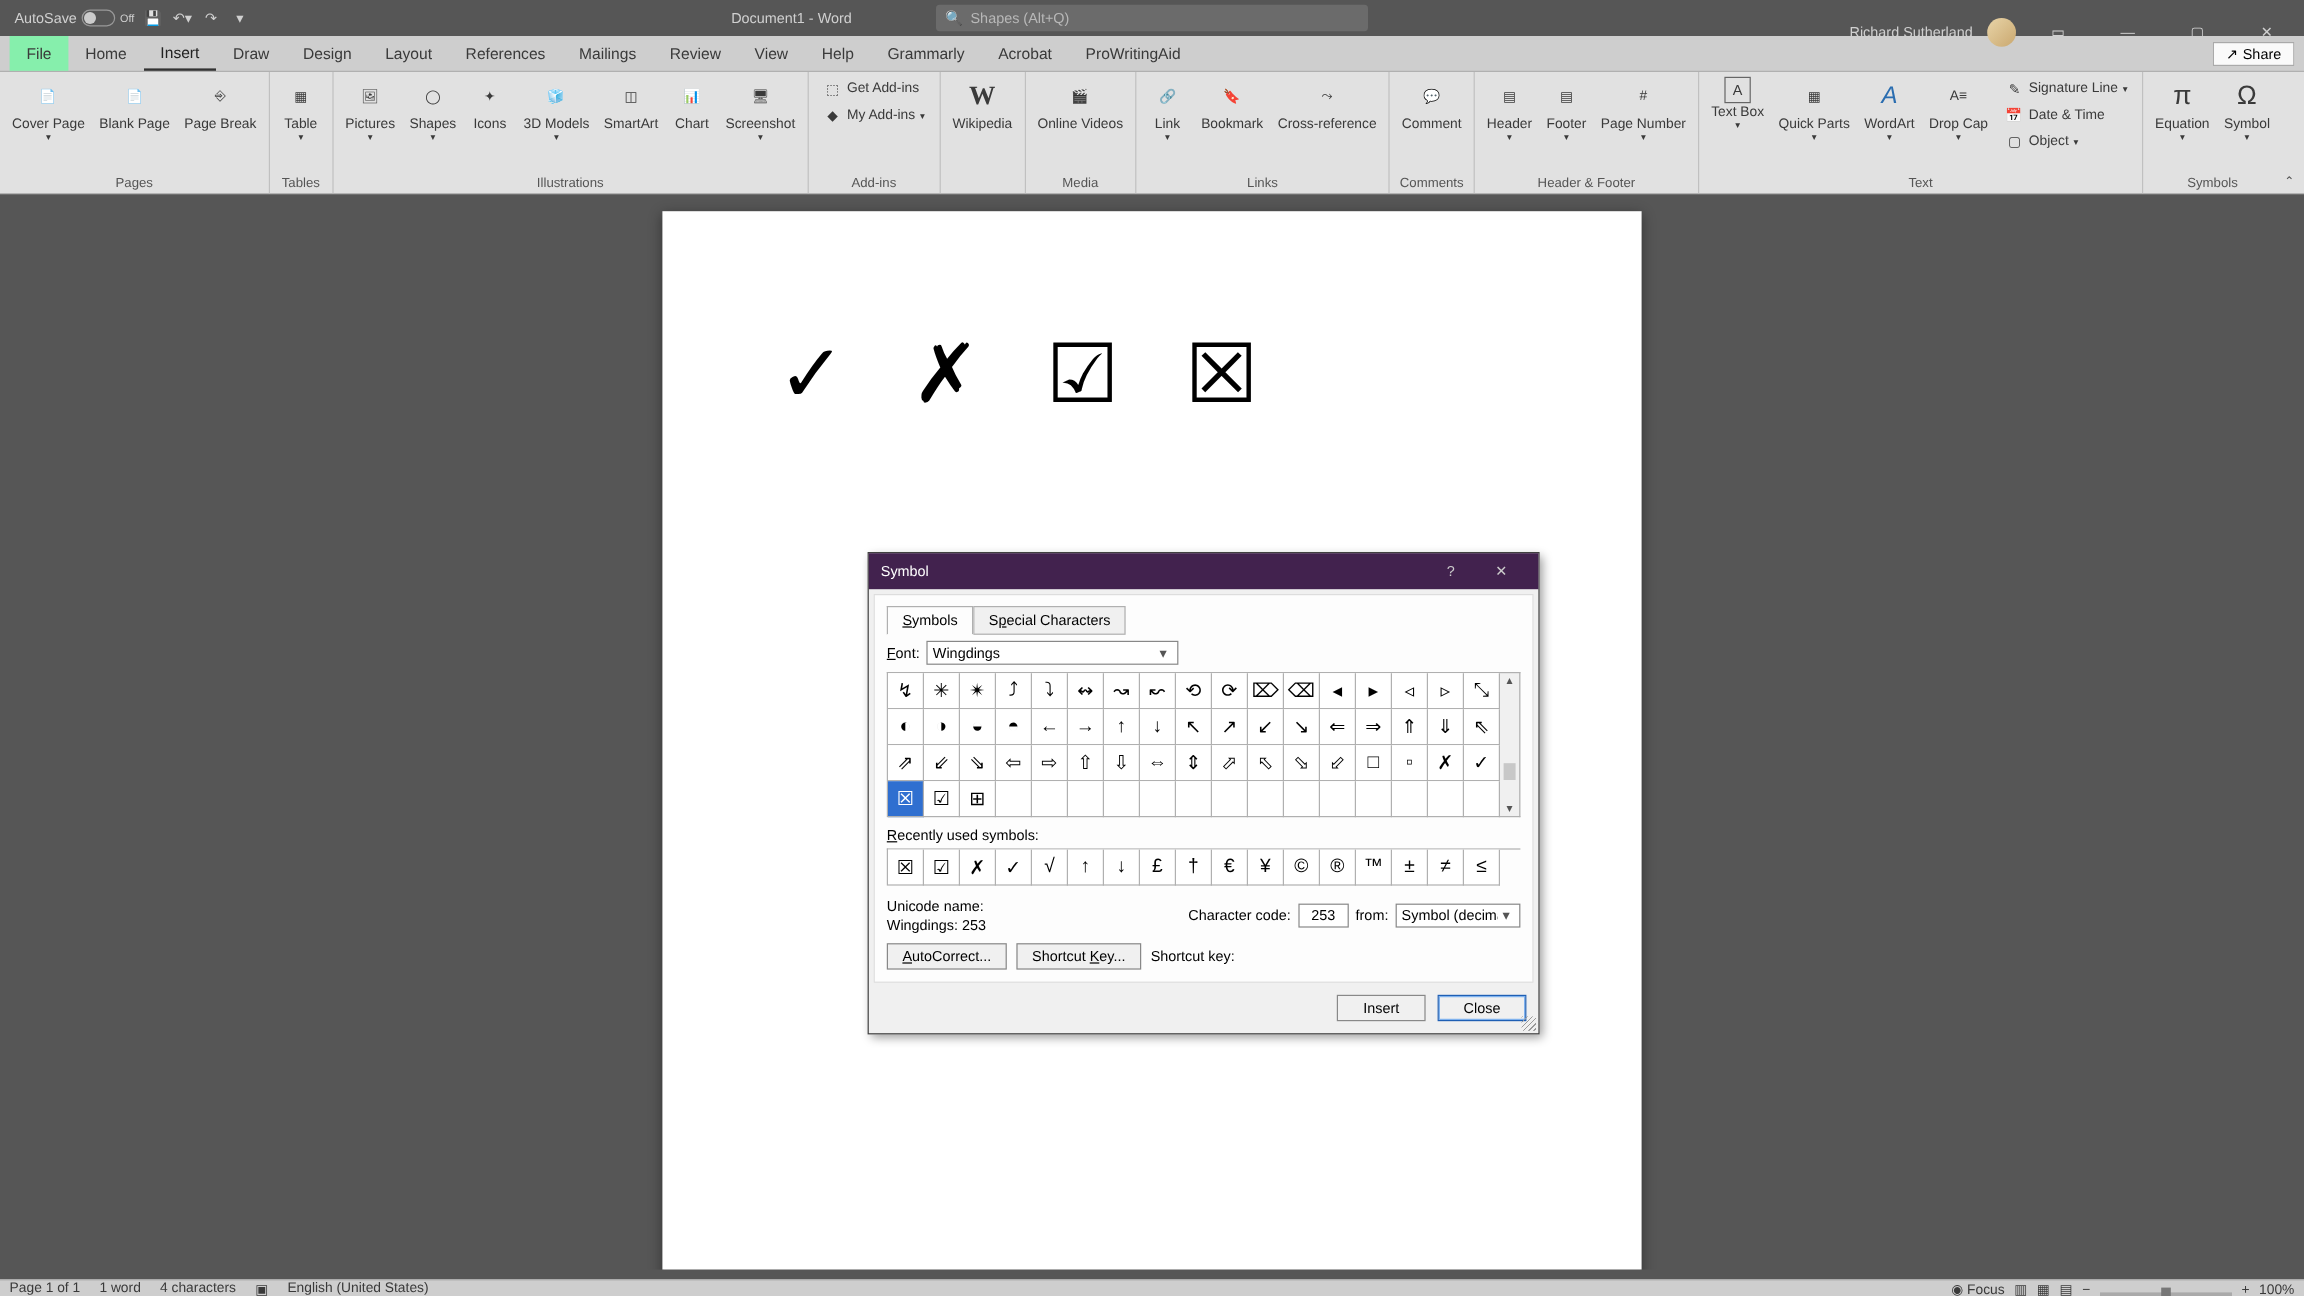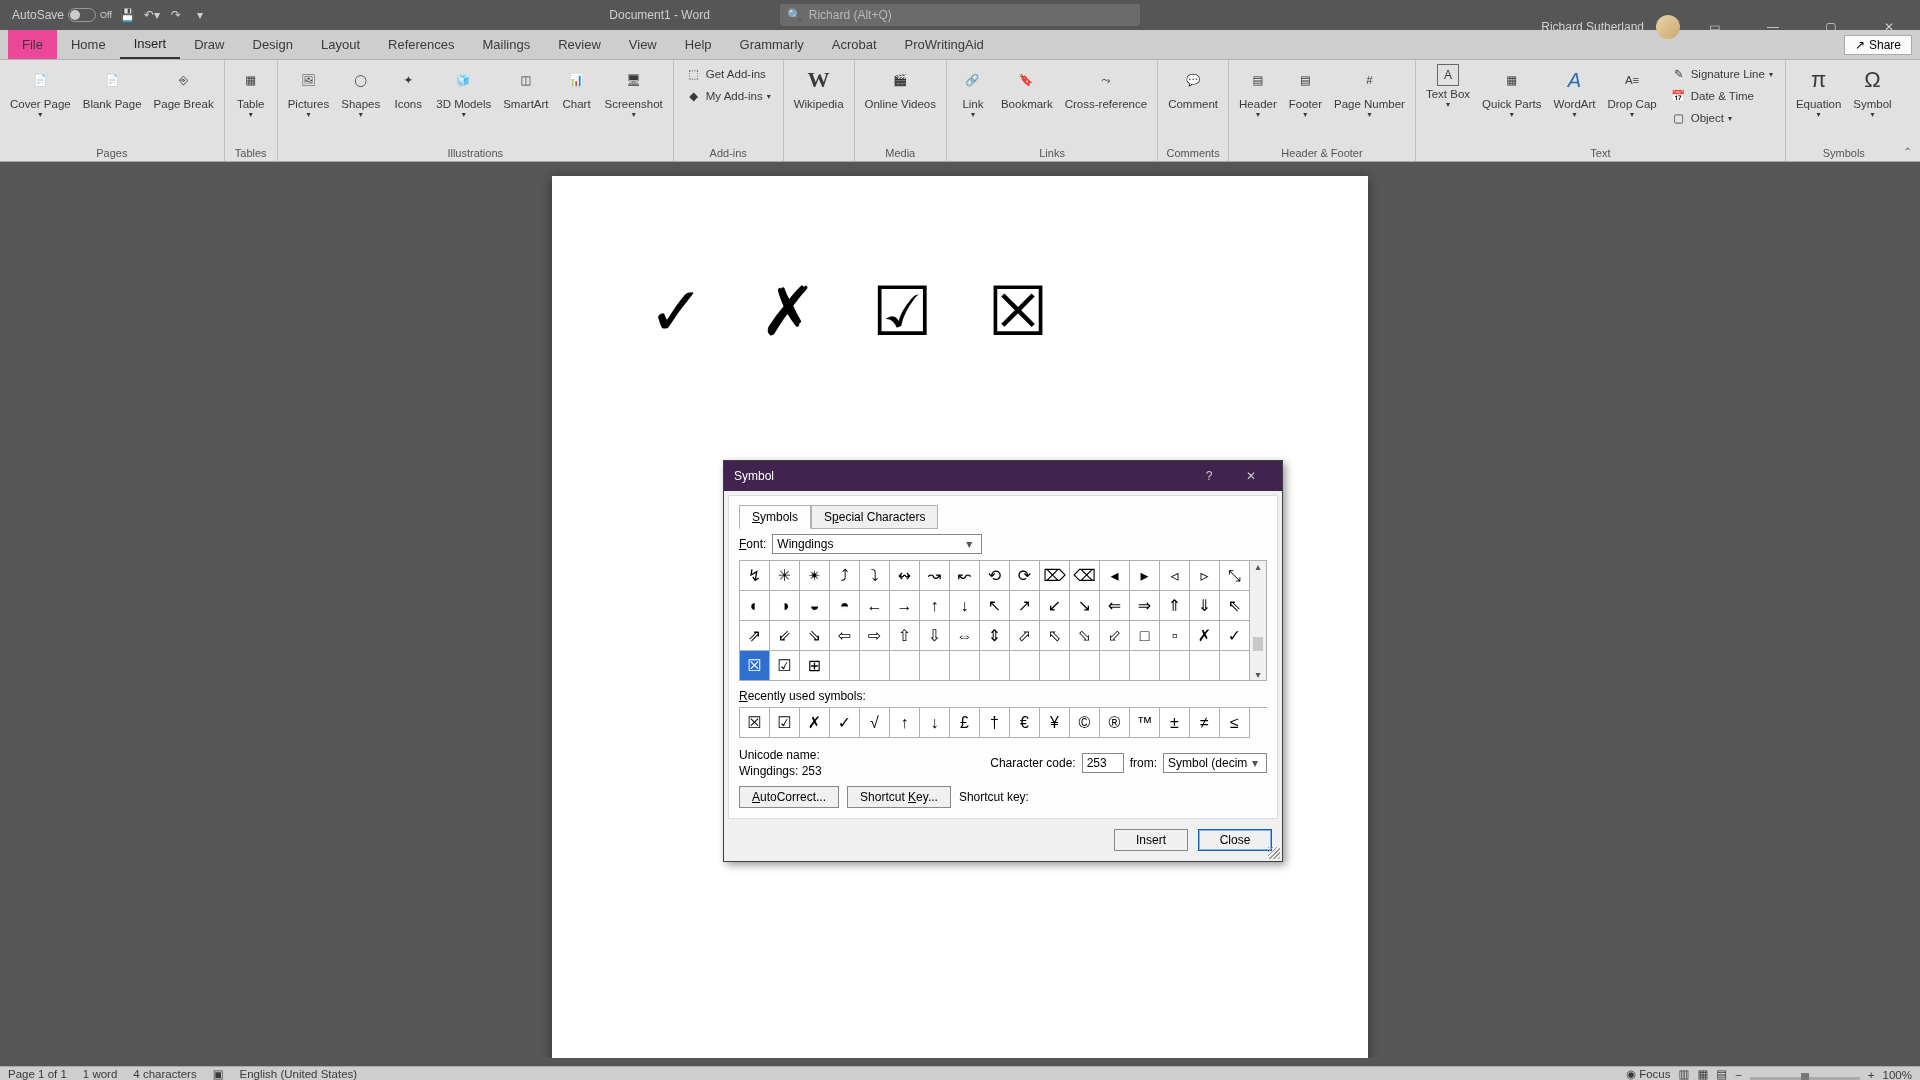--- a/index.html
+++ b/index.html
@@ -14,21 +14,21 @@
 .qat-icon { width: 16px; height: 16px; display: flex; align-items: center; justify-content: center; }
 .titlebar-center { flex: 1; text-align: center; }
 .search-box { width: 360px; height: 22px; background: #6b6b6b; border-radius: 3px; display: flex; align-items: center; padding: 0 8px; gap: 6px; color: #b8b8b8; margin-left: 40px; }
 .titlebar-right { display: flex; align-items: center; gap: 12px; padding-right: 8px; margin-top: 24px; }
 .avatar { width: 24px; height: 24px; border-radius: 50%; background: linear-gradient(135deg,#e8d4a8,#caa86f); }
 .win-btn { width: 46px; height: 30px; display: flex; align-items: center; justify-content: center; color: #d0d0d0; }
 
 
 .ribbon-tabs { height: 30px; background: #cecece; display: flex; align-items: stretch; padding-left: 8px; border-bottom: 1px solid #b0b0b0; }
 .ribbon-tab { padding: 0 14px; font-size: 13px; color: #3a3a3a; display: flex; align-items: center; cursor: pointer; }
-.ribbon-tab.file { background: #ec4899; }
+.ribbon-tab.file { background: #86efac; }
 .ribbon-tab.active { border-bottom: 2px solid #333; font-weight: 400; color: #222; }
 .ribbon-right { margin-left: auto; display: flex; align-items: center; padding-right: 8px; }
 .share-btn { background: #fafafa; border: 1px solid #aaa; padding: 2px 10px; font-size: 12px; display: flex; align-items: center; gap: 4px; }
 
 
 .ribbon { height: 102px; background: #e1e1e1; display: flex; border-bottom: 1px solid #a9a9a9; position: relative; }
 .ribbon-group { border-right: 1px solid #c0c0c0; display: flex; flex-direction: column; padding: 2px 4px 0; }
 .ribbon-group-items { display: flex; flex: 1; align-items: flex-start; }
 .ribbon-group-label { text-align: center; font-size: 11px; color: #555; padding: 2px 0; }
 .big-btn { display: flex; flex-direction: column; align-items: center; padding: 2px 6px; font-size: 11.5px; color: #3a3a3a; text-align: center; min-width: 42px; }
@@ -70,21 +70,21 @@
 .sym-cell.selected { background: #2f6fd0; color: #fff; }
 .grid-scroll { width: 17px; border: 1px solid #b0b0b0; border-left: none; background: #f0f0f0; display: flex; flex-direction: column; justify-content: space-between; align-items: center; font-size: 10px; color: #555; }
 .grid-scroll .thumb { width: 10px; height: 14px; background: #c8c8c8; margin-top: auto; margin-bottom: 18px; }
 
 .recent-label { font-size: 12px; margin: 8px 0 4px; }
 .recent-label .ul { text-decoration: underline; }
 .recent-row { display: grid; grid-template-columns: repeat(17, 30px); grid-auto-rows: 30px; border-top: 1px solid #b0b0b0; border-left: 1px solid #b0b0b0; }
 
 .code-row { display: flex; align-items: center; gap: 6px; font-size: 12px; margin-top: 10px; }
 .code-row .spacer { flex: 1; }
-.code-input { width: 42px; height: 20px; border: 1px solid #888; padding: 0 4px; font-size: 12px; }
+.code-input { width: 42px; height: 20px; border: 1px solid #888; padding: 0 4px; font-size: 12px; text-align: center; }
 .from-combo { width: 104px; height: 20px; border: 1px solid #888; background: #fff; padding: 0 4px; font-size: 12px; display: flex; align-items: center; justify-content: space-between; }
 
 .btn-row { display: flex; gap: 8px; align-items: center; margin-top: 8px; font-size: 12px; }
 .btn { border: 1px solid #888; background: #f0f0f0; padding: 3px 12px; font-size: 12px; }
 .btn .ul { text-decoration: underline; }
 
 .dlg-footer { display: flex; justify-content: flex-end; gap: 10px; padding: 6px 10px 10px; }
 .dlg-btn { width: 74px; height: 22px; border: 1px solid #888; background: #f0f0f0; font-size: 12px; }
 .dlg-btn.primary { border: 1px solid #1e5fb4; box-shadow: inset 0 0 0 1px #7fb2ee; }
 .resize-grip { position: absolute; right: 2px; bottom: 2px; width: 12px; height: 12px; background: repeating-linear-gradient(135deg,#999 0 1px,transparent 1px 3px); }
@@ -101,21 +101,21 @@
     </div>
     <span class="qat-icon">💾</span>
     <span class="qat-icon">↶▾</span>
     <span class="qat-icon">↷</span>
     <span class="qat-icon">▾</span>
   </div>
   <div class="titlebar-center" style="display:flex;align-items:center;justify-content:center;gap:30px;">
     <span>Document1 - Word</span>
     <div class="search-box">
       <span>🔍</span>
-      <span>Richard (Alt+Q)</span>
+      <span>Shapes (Alt+Q)</span>
     </div>
   </div>
   <div class="titlebar-right">
     <span>Richard Sutherland</span>
     <span class="avatar"></span>
     <span class="win-btn">▭</span>
     <span class="win-btn">—</span>
     <span class="win-btn">▢</span>
     <span class="win-btn">✕</span>
   </div>

